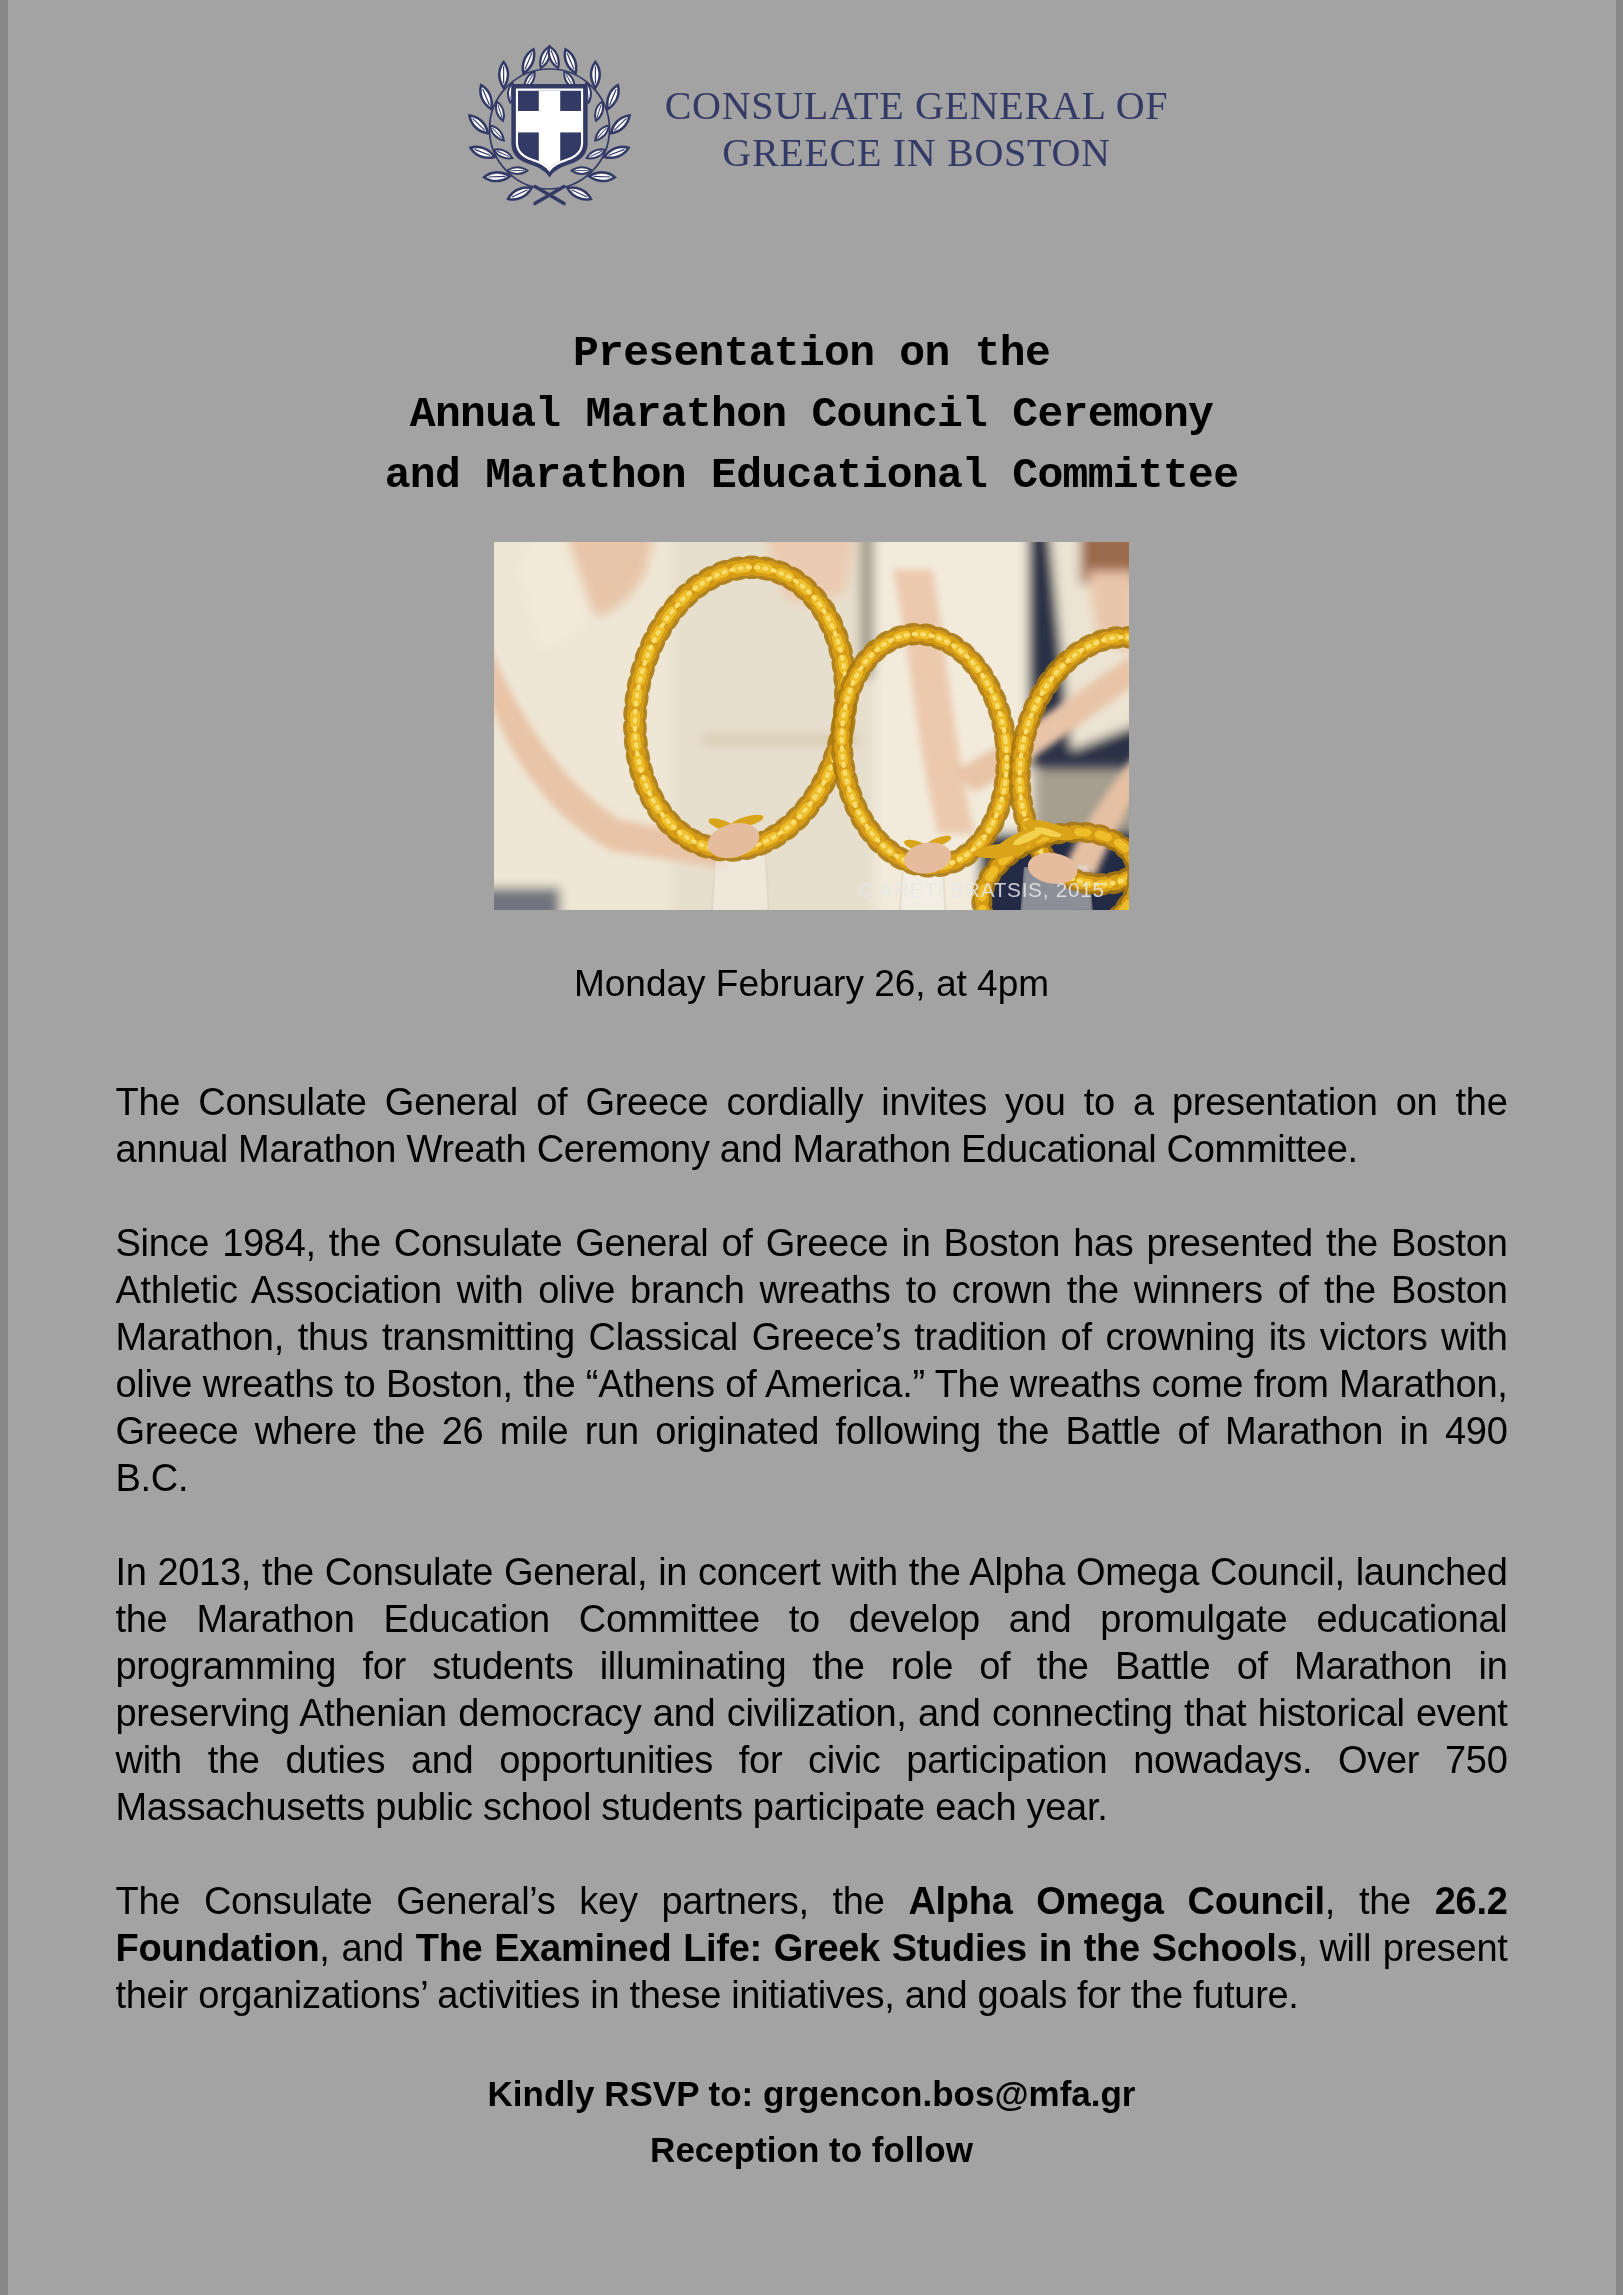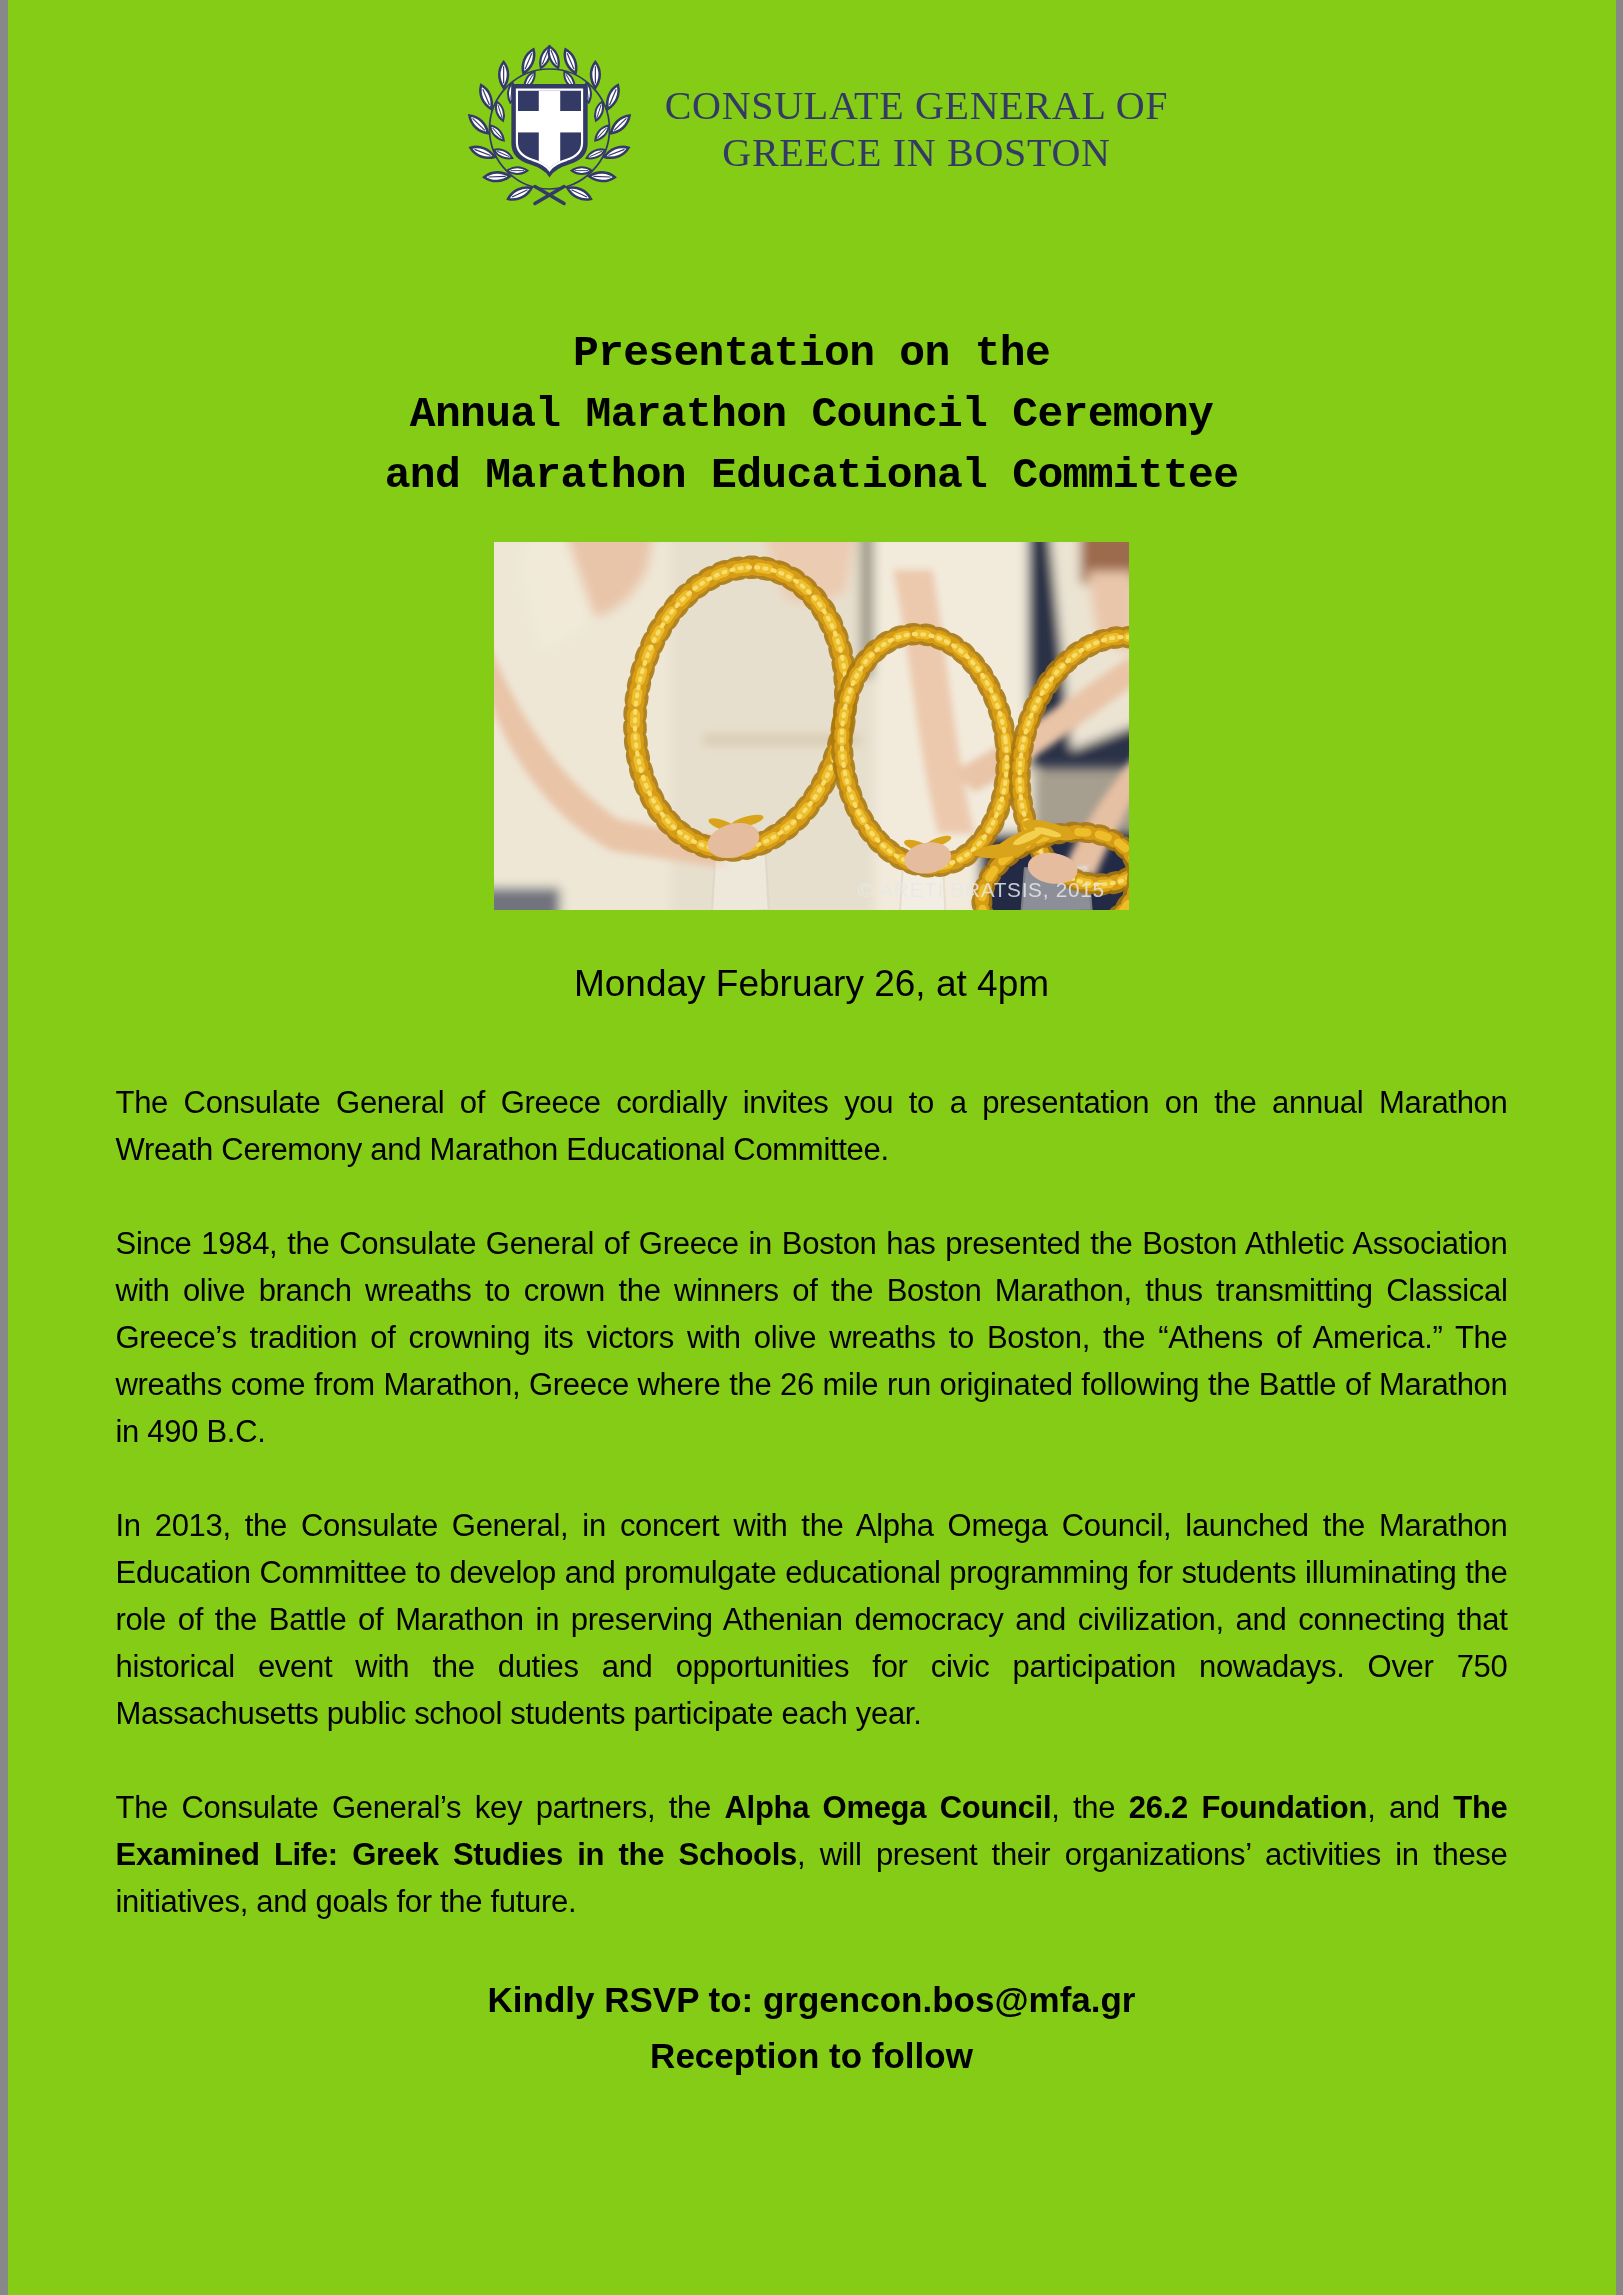--- a/index.html
+++ b/index.html
@@ -1,36 +1,36 @@
 <!DOCTYPE html>
 <html style="font-size:11px"><head>
 <meta charset="utf-8">
 <style>
   html,body { margin:0; padding:0; background:#888; }
   .page {
     position:relative; width:1608px; height:2295px; margin:0 auto;
-    background:#84cc16; overflow:hidden;
+    background:#a3a3a3; overflow:hidden;
     font-family:"Liberation Sans", sans-serif; color:#000;
   }
   
   .logo-row { display:flex; justify-content:center; align-items:center; gap:21px; padding-top:39px; }
   .emblem { width:189px; height:180px; flex:0 0 auto; }
   .logo-text {
     font-family:"Liberation Serif", serif; color:#333a66;
     font-size:40px; line-height:47px; text-align:center; letter-spacing:0.7px; font-weight:500;
   }
   
   .title-block { margin-top:104px; text-align:center; font-weight:bold; font-size:43px; line-height:61px; letter-spacing:-0.7px;font-family:Liberation Mono, monospace; }
   
   .photo-wrap { width:635px; height:368px; margin:36px auto 0; position:relative; background:#9a9488; }
   .photo-wrap svg { display:block; width:100%; height:100%; }
   
   .event-block { margin-top:46px; text-align:center; font-weight:normal; font-size:37px; line-height:56px; }
   
-  .body-block { width:1392px; margin:67px auto 8px; font-size:31px; line-height:47px; text-align:justify; letter-spacing:-0.3px; }
+  .body-block { width:1392px; margin:67px auto 8px; font-size:38px; line-height:47px; text-align:justify; letter-spacing:-0.3px; }
   .body-block p { margin:0 0 47px 0; }
   .body-block .b { font-weight:bold; }
   
   .footer-block { margin-top:28px; text-align:center; font-weight:bold; font-size:35px; line-height:56px; }
 </style>
 </head>
 <body>
 
 <div class="page">
 

